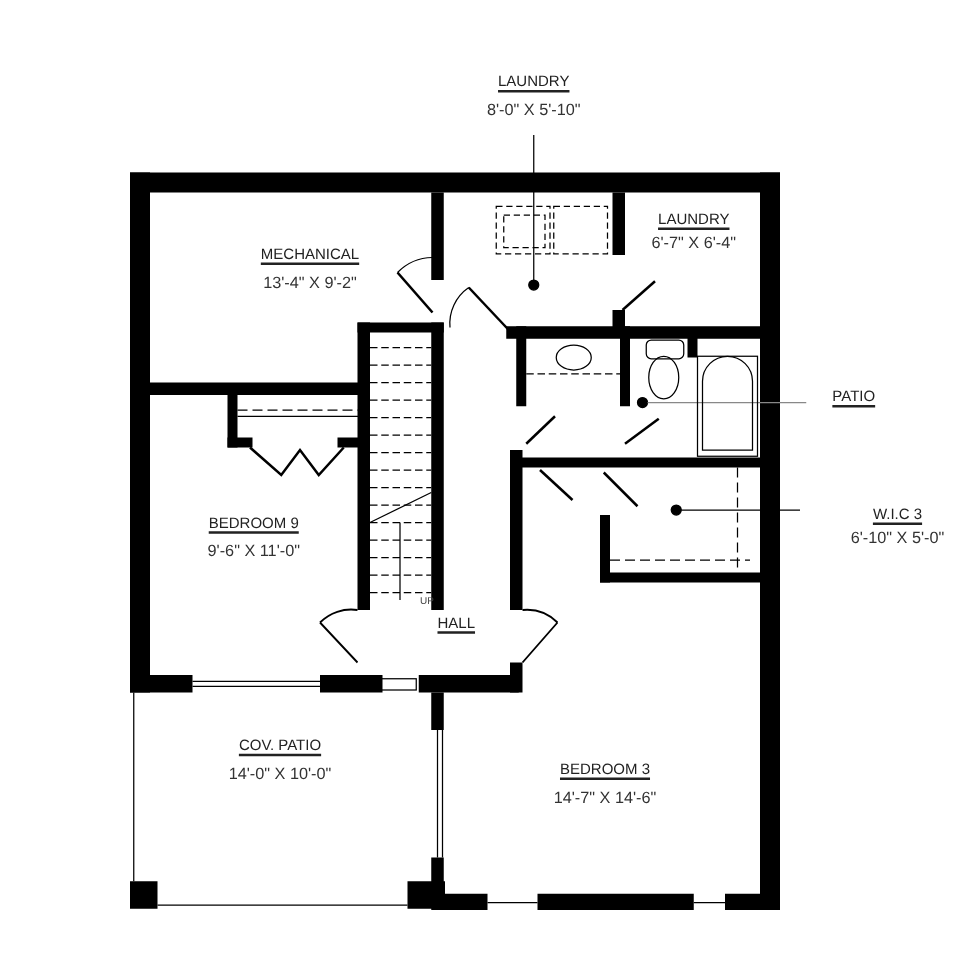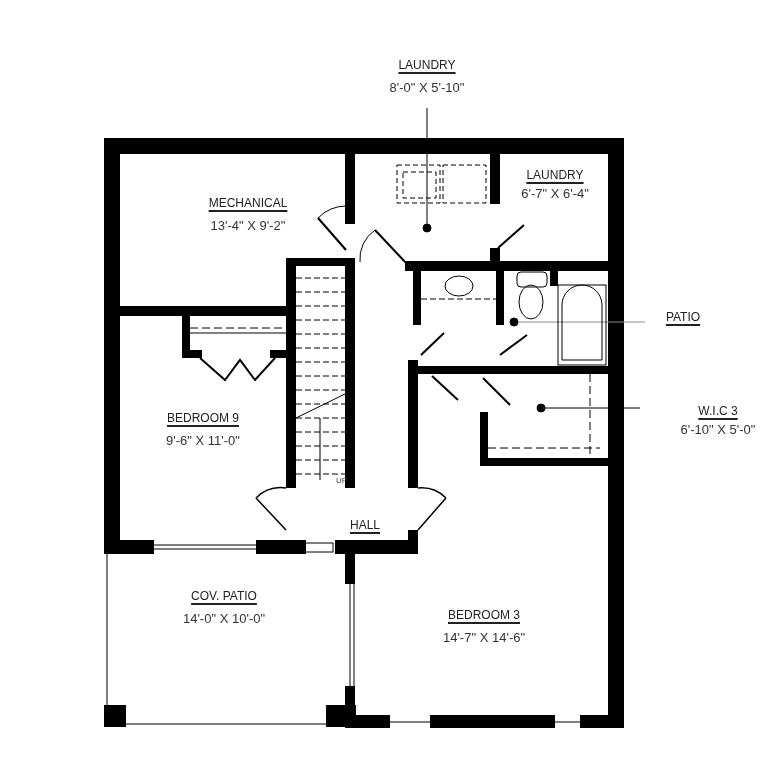--- a/index.html
+++ b/index.html
@@ -153,21 +153,21 @@
   <div class="name">PATIO</div>
 </div>
 <div class="lbl" style="left:685px; top:404px;margin-left:33px;">
   <div class="name">W.I.C 3</div>
   <div class="dim" style="margin-top:4px">6'-10" X 5'-0"</div>
 </div>
 <div class="lbl" style="left:203px; top:411px;">
   <div class="name">BEDROOM 9</div>
   <div class="dim">9'-6" X 11'-0"</div>
 </div>
-<div class="lbl" style="left:365px; top:518px;text-align:center;">
+<div class="lbl" style="left:365px; top:491px;text-align:center;">
   <div class="name">HALL</div>
 </div>
 <div class="lbl" style="left:484px; top:588px;margin-top:20px;">
   <div class="name">BEDROOM 3</div>
   <div class="dim">14'-7" X 14'-6"</div>
 </div>
 <div class="lbl" style="left:224px; top:589px;">
   <div class="name">COV. PATIO</div>
   <div class="dim">14'-0" X 10'-0"</div>
 </div>

